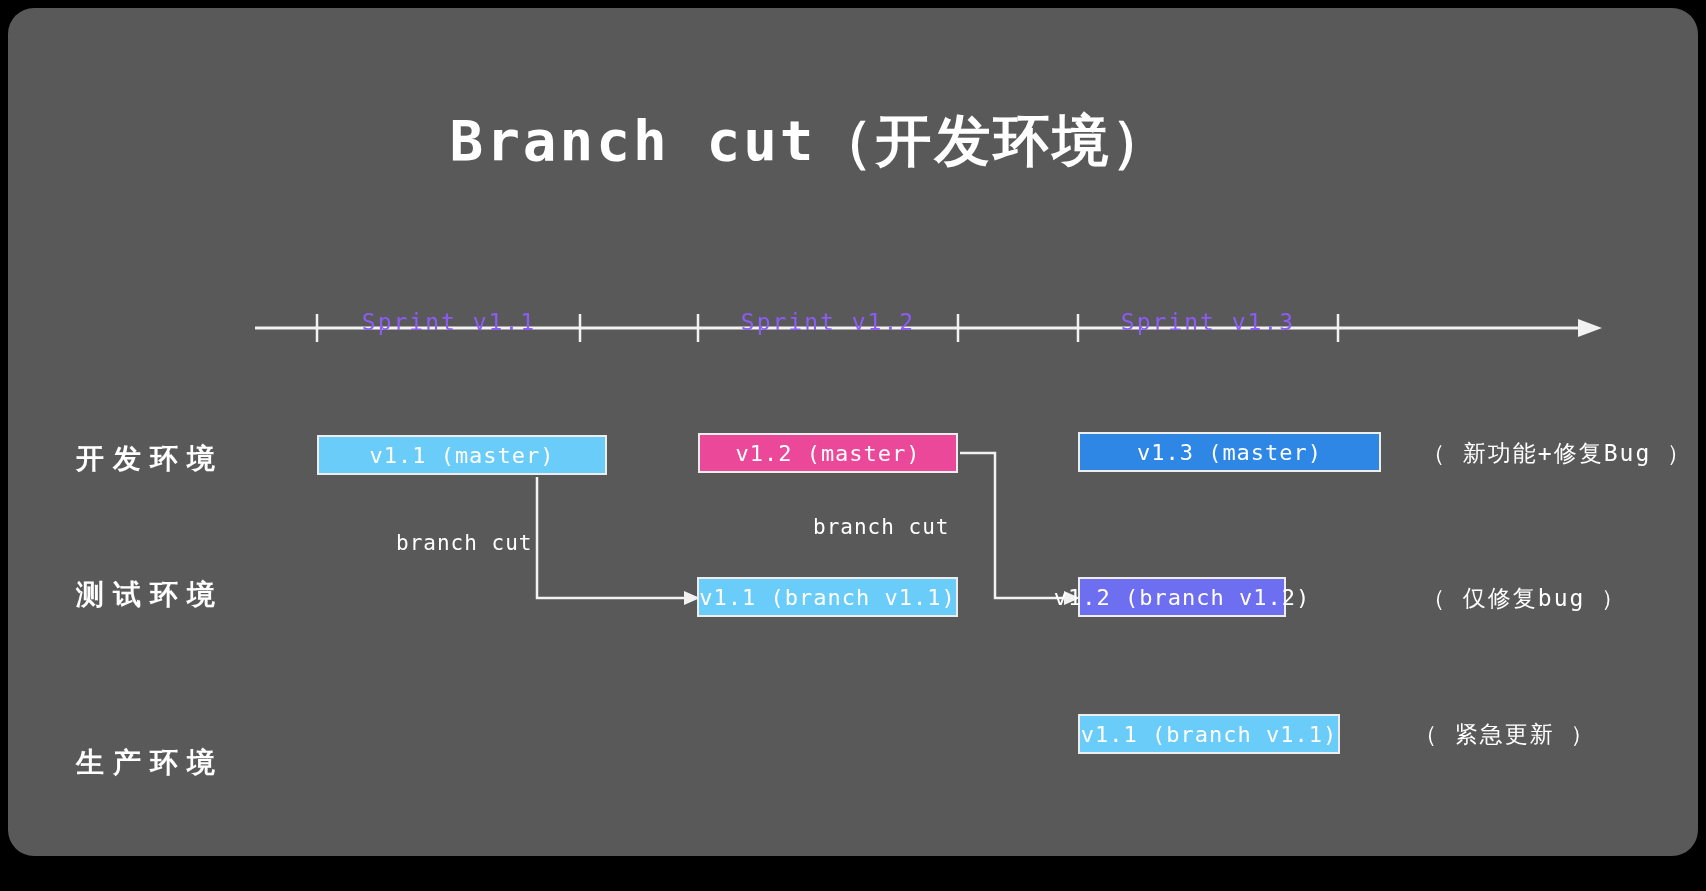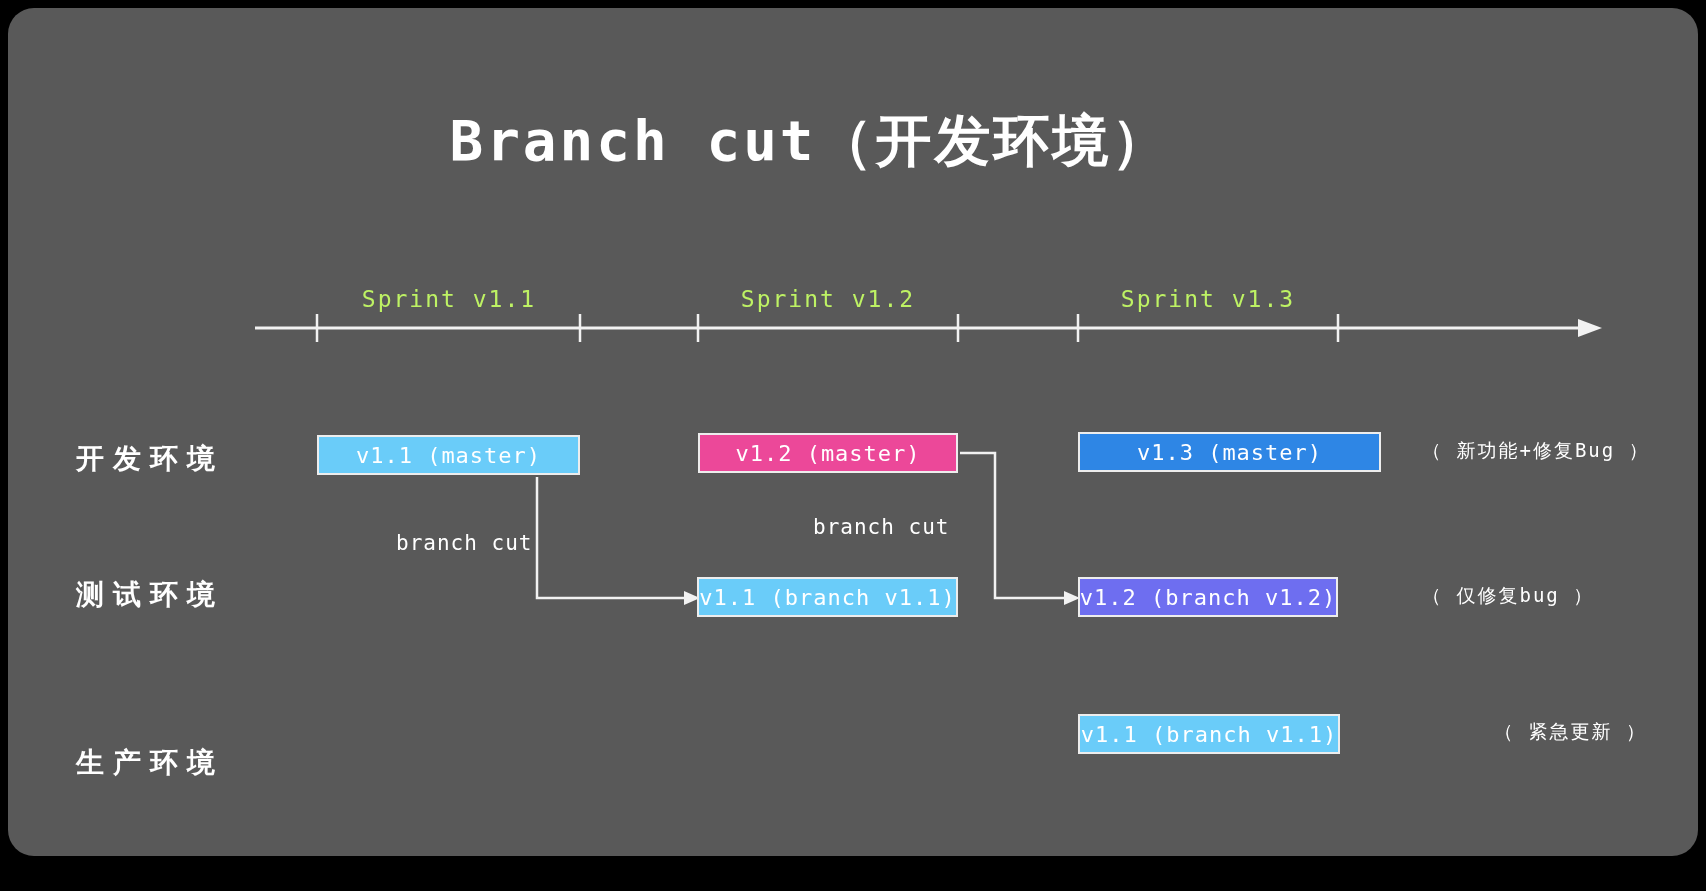--- a/index.html
+++ b/index.html
@@ -11,28 +11,28 @@
   .board{
     position:absolute;left:8px;top:8px;width:1690px;height:848px;
     background:#595959;border-radius:26px;
   }
   .abs{position:absolute;z-index:2;}
   svg.overlay{position:absolute;left:0;top:0;z-index:1;}
   .title{
     font-size:56px;color:#fff;letter-spacing:3px;white-space:nowrap;
     text-align:center;font-weight:bold;
   }
-  .sprint{font-size:23px;color:#bef264;text-align:center;letter-spacing:2px;white-space:nowrap;}
+  .sprint{font-size:23px;color:#8b5cf6;text-align:center;letter-spacing:2px;white-space:nowrap;margin-top:23px;}
   .rowlabel{font-size:28px;color:#fff;letter-spacing:9px;white-space:nowrap;font-weight:bold;}
   .box{
     height:40px;border:2px solid #ededed;color:#fff;display:flex;
     align-items:center;justify-content:center;font-size:22px;
     letter-spacing:1px;box-sizing:border-box;white-space:nowrap;
   }
-  .anno{font-size:19px;color:#fff;letter-spacing:2px;white-space:nowrap;}
+  .anno{font-size:23px;color:#fff;letter-spacing:2px;white-space:nowrap;}
   .cutlabel{font-size:21px;color:#fff;letter-spacing:1px;white-space:nowrap;}
 </style>
 </head>
 <body>
 
 <div class="board"></div>
 
 <svg class="overlay" width="1706" height="891">
 
   <line x1="255" y1="328" x2="1582" y2="328" stroke="#f2f2f2" stroke-width="3"></line>
@@ -55,25 +55,25 @@
 <div class="abs title" style="left:400px;top:104px;width:820px;">Branch cut（开发环境）</div>
 
 <div class="abs sprint" style="left:318px;top:286px;width:262px;">Sprint v1.1</div>
 <div class="abs sprint" style="left:698px;top:286px;width:260px;">Sprint v1.2</div>
 <div class="abs sprint" style="left:1078px;top:286px;width:260px;text-align:center;">Sprint v1.3</div>
 
 <div class="abs rowlabel" style="left:76px;top:440px;text-align:right;">开发环境</div>
 <div class="abs rowlabel" style="left:76px;top:576px;">测试环境</div>
 <div class="abs rowlabel" style="left:76px;top:744px;">生产环境</div>
 
-<div class="abs box" style="left: 317px; top: 435px; width: 263px; background: rgb(106, 204, 249);">v1.1 (master)</div>
+<div class="abs box" style="left: 317px; top: 435px; width: 290px; background: rgb(106, 204, 249);">v1.1 (master)</div>
 <div class="abs box" style="left: 698px; top: 433px; width: 260px; background: #ec4899;">v1.2 (master)</div>
 <div class="abs box" style="left: 1078px; top: 432px; width: 303px; background: rgb(46, 134, 229);">v1.3 (master)</div>
 <div class="abs box" style="left: 697px; top: 577px; width: 261px; background: rgb(106, 204, 249);">v1.1 (branch v1.1)</div>
-<div class="abs box" style="left: 1078px; top: 577px; width: 260px; background: rgb(110, 110, 240);">v1.2 (branch v1.2)</div>
+<div class="abs box" style="left: 1078px; top: 577px; width: 208px; background: rgb(110, 110, 240);">v1.2 (branch v1.2)</div>
 <div class="abs box" style="left: 1078px; top: 714px; width: 262px; background: rgb(106, 204, 249);">v1.1 (branch v1.1)</div>
 
 <div class="abs cutlabel" style="left:396px;top:531px;">branch cut</div>
 <div class="abs cutlabel" style="left:813px;top:515px;">branch cut</div>
 
 <div class="abs anno" style="left:1422px;top:438px;">（ 新功能+修复Bug ）</div>
 <div class="abs anno" style="left:1422px;top:583px;">（ 仅修复bug ）</div>
-<div class="abs anno" style="left:1494px;top:719px;">（ 紧急更新 ）</div>
+<div class="abs anno" style="left:1414px;top:719px;font-family:Liberation Mono, monospace;">（ 紧急更新 ）</div>
 
 </body></html>

